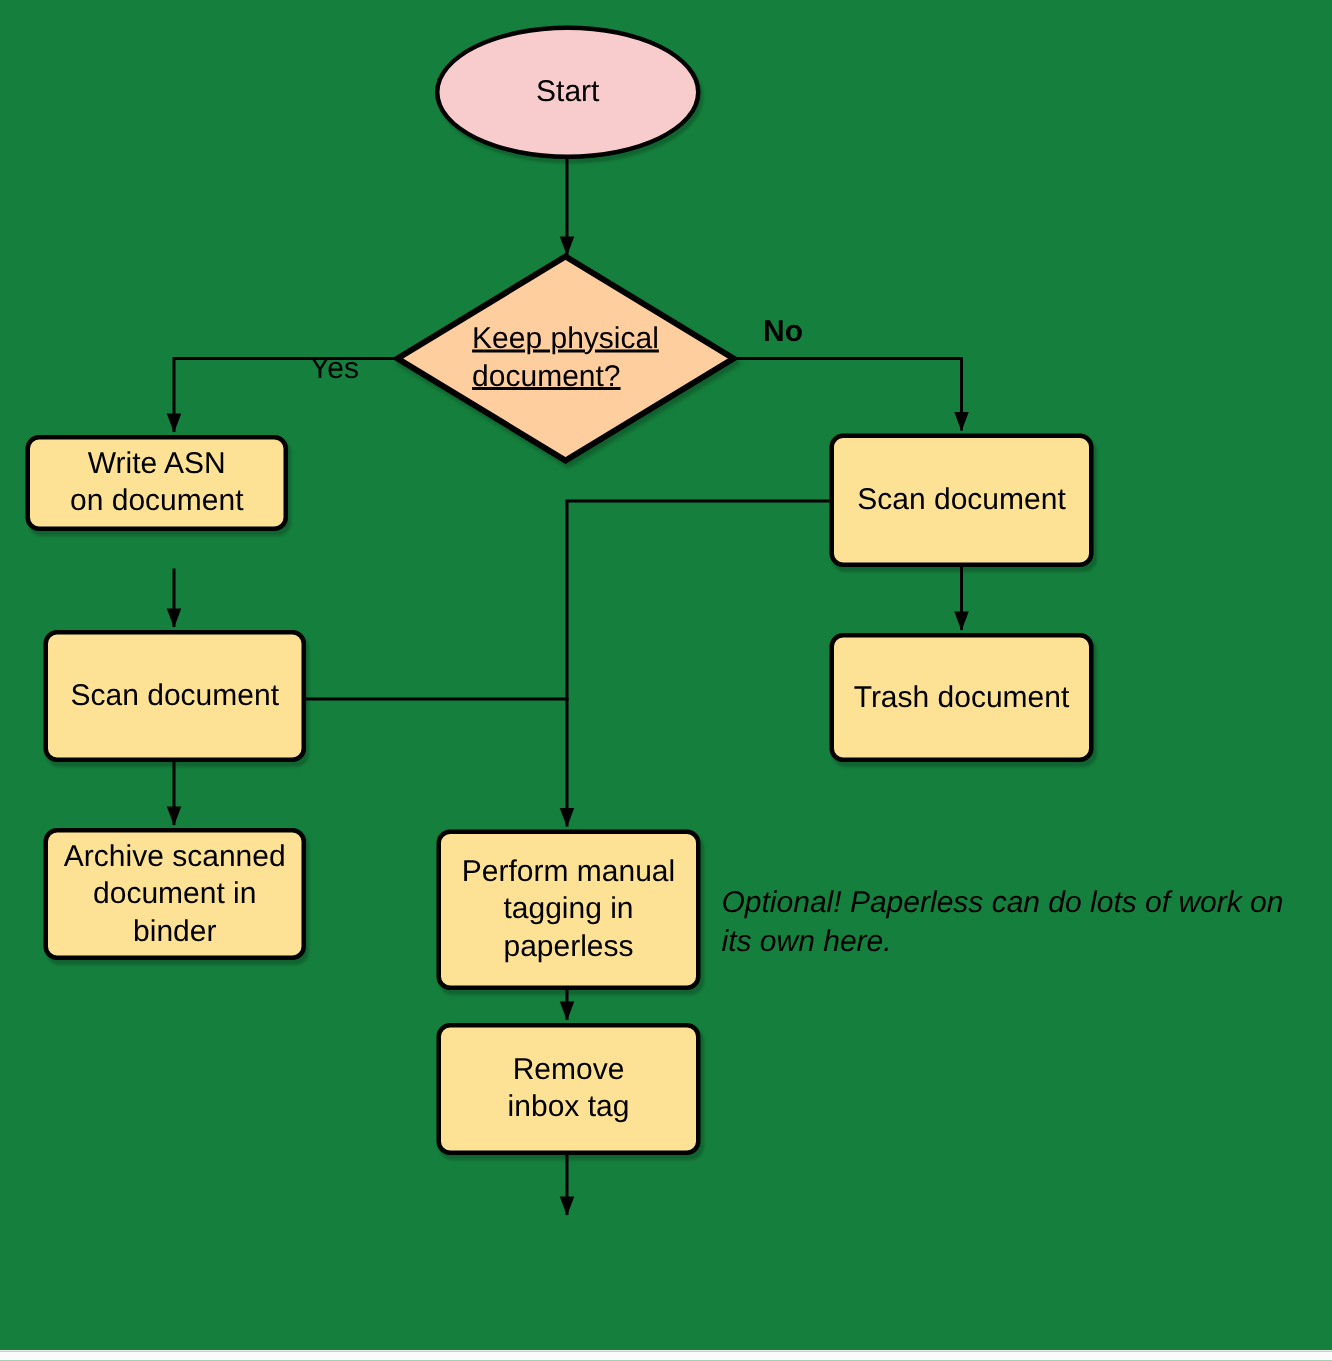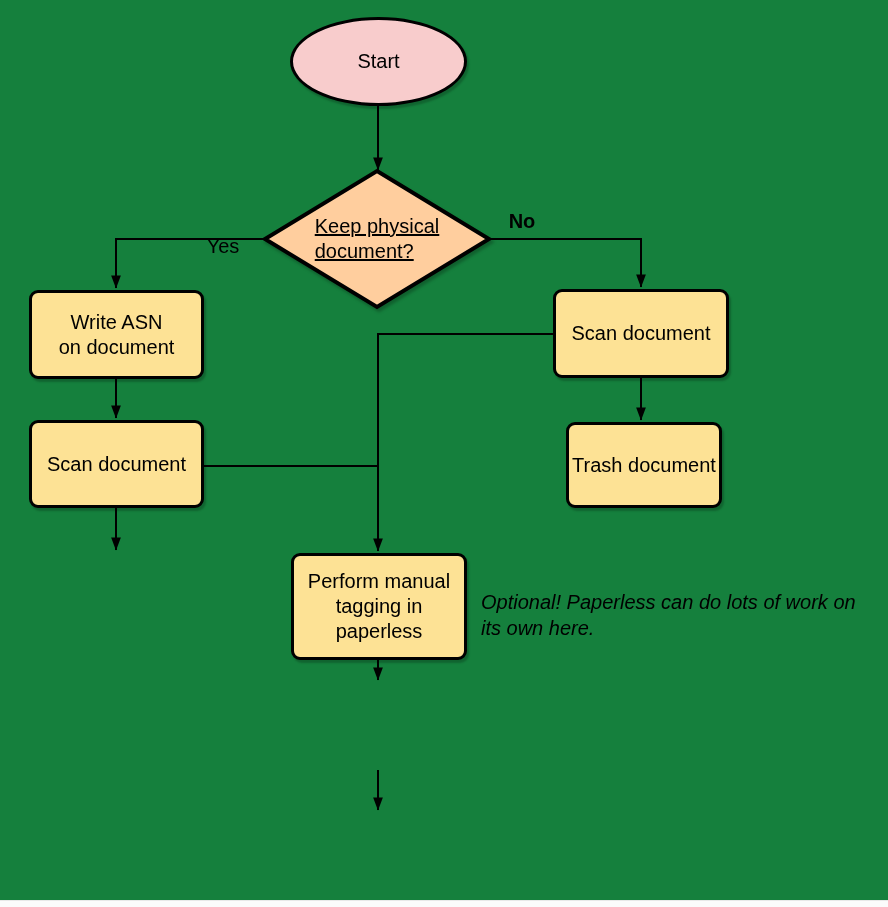--- a/index.html
+++ b/index.html
@@ -68,25 +68,25 @@
   .note {
     position: absolute;
     left: 481px; top: 589px; width: 410px;
     font-style: italic;
     font-size: 20px;
     line-height: 26px;
     white-space: pre-line;
   }
   
   .n-start      { left: 290px; top: 17px;  width: 177px; height: 89px; }
-  .n-write-asn  { left: 29px;  top: 290px; width: 175px; height: 89px; }
+  .n-write-asn  { left: 17px;  top: 290px; width: 175px; height: 64px; }
   .n-scan-left  { left: 29px;  top: 420px; width: 175px; height: 88px; }
   .n-archive    { left: 29px;  top: 552px; width: 175px; height: 88px; }
   .n-scan-right { left: 553px; top: 289px; width: 176px; height: 89px; }
-  .n-trash      { left: 566px; top: 422px; width: 156px; height: 86px; }
+  .n-trash      { left: 553px; top: 422px; width: 176px; height: 86px; }
   .n-tagging    { left: 291px; top: 553px; width: 176px; height: 107px; }
   .n-remove     { left: 291px; top: 682px; width: 176px; height: 88px; }
   .n-end        { left: 289px; top: 812px; width: 177px; height: 88px; }
   .bottom-line  { position: absolute; left: 0; top: 900px; width: 888px; height: 1px; background: #e8e8e8; }
   .bottom-strip { position: absolute; left: 0; top: 901px; width: 888px; height: 6px; background: #fbfbfb; }
 </style>
 </head>
 <body>
 
 <div class="stage">
@@ -122,29 +122,34 @@
   </div>
 
   <div class="edge-label yes-label">Yes</div>
   <div class="edge-label no-label">No</div>
 
   <div class="node process n-write-asn">Write ASN
 on document</div>
 
   <div class="node process n-scan-left">Scan document</div>
 
+  <div class="node process n-archive">Archive scanned
+document in
+binder</div>
 
   <div class="node process n-scan-right">Scan document</div>
 
   <div class="node process n-trash">Trash document</div>
 
   <div class="node process n-tagging">Perform manual
 tagging in
 paperless</div>
 
+  <div class="node process n-remove">Remove
+inbox tag</div>
 
 
   <div class="note">Optional! Paperless can do lots of work on
 its own here.</div>
 
   <div class="bottom-line"></div>
   <div class="bottom-strip"></div>
 
 </div>
 

